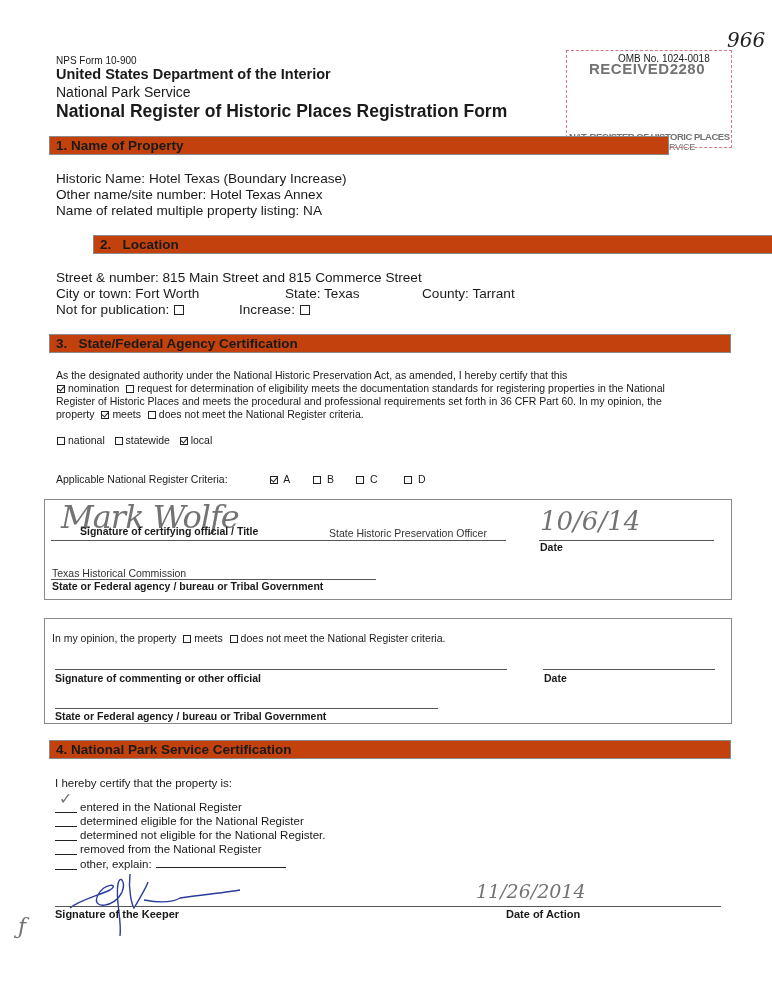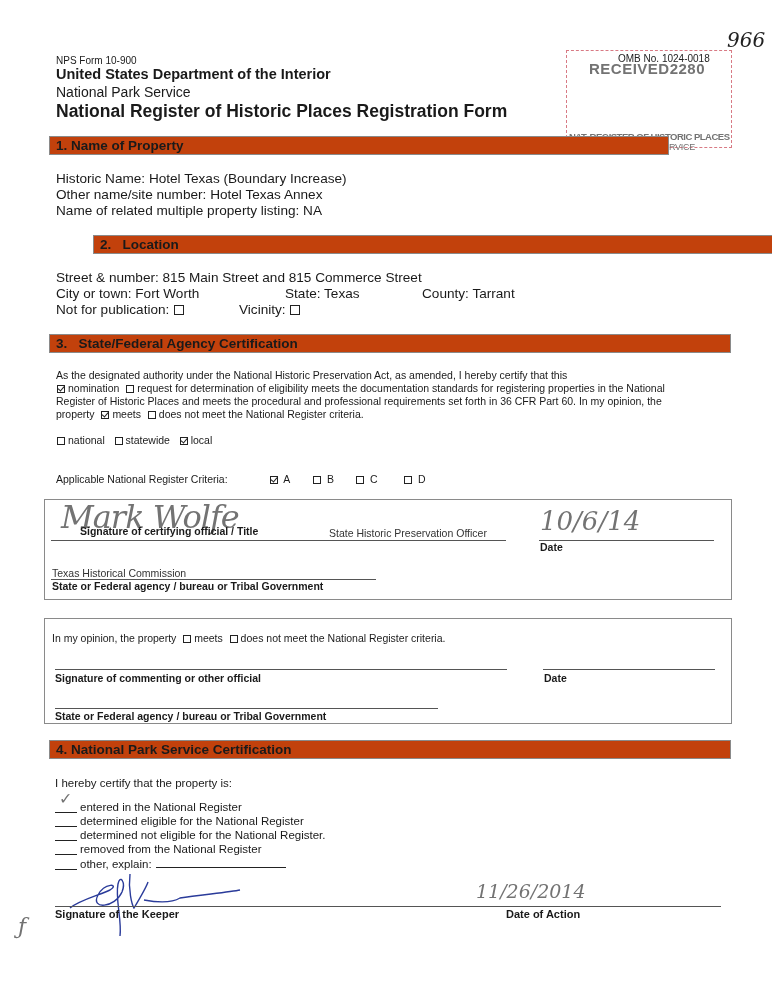--- a/index.html
+++ b/index.html
@@ -68,21 +68,21 @@
     <span style="position:absolute;left:0;">City or town: Fort Worth</span>
     <span style="position:absolute;left:229px;">State: Texas</span>
     <span style="position:absolute;left:366px;">County: Tarrant</span>
   </div>
   <div style="position:relative;height:16px;">
     <span style="position:absolute;left:0;">
       <span>Not for publication:</span>
       <span class="chk" style="width:10px;height:10px;"></span>
     </span>
     <span style="position:absolute;left:183px;">
-      <span>Vicinity:</span>
+      <span>Increase:</span>
       <span class="chk" style="width:10px;height:10px;"></span>
     </span>
   </div>
 </div>
 
 <div class="sec-box" style="top:334px;">
   <span style="white-space:pre;">3.   State/Federal Agency Certification</span>
 </div>
 <div class="abs small" style="left:56px;top:369px;width:676px;">
   <div>As the designated authority under the National Historic Preservation Act, as amended, I hereby certify that this</div>

